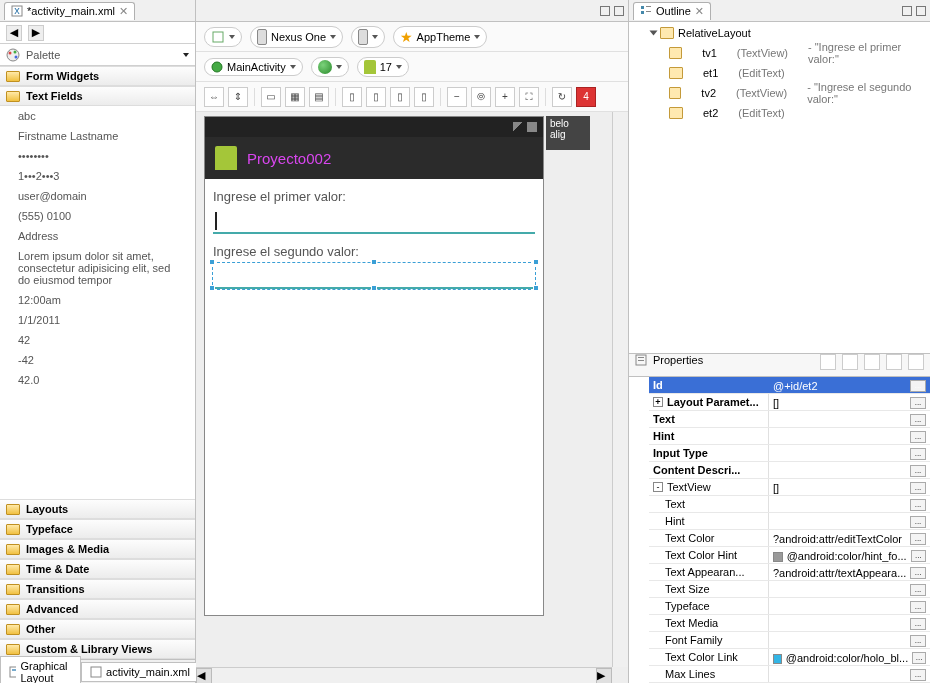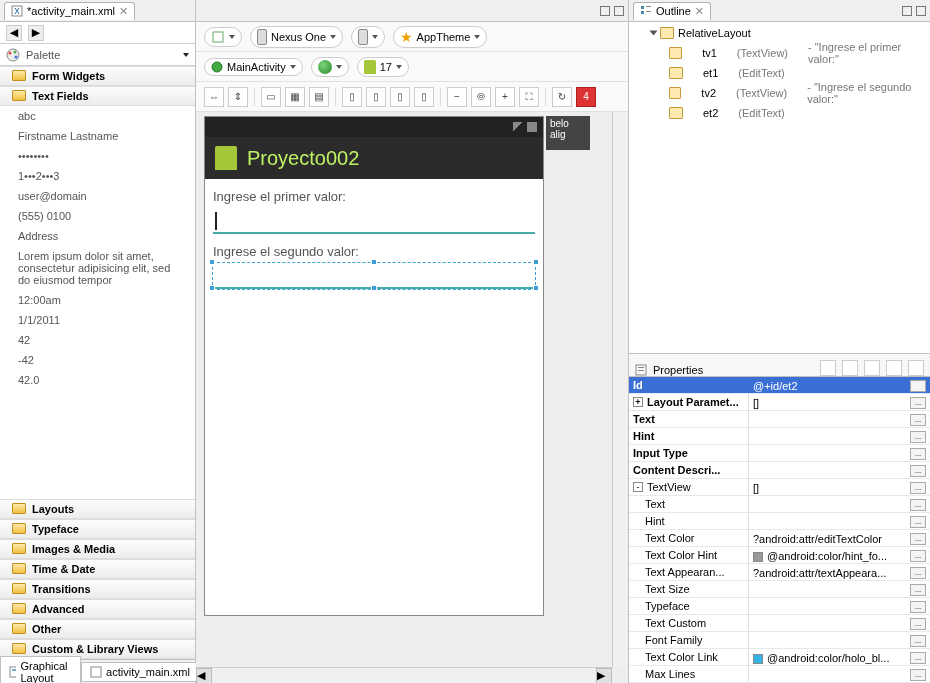--- a/index.html
+++ b/index.html
@@ -13,21 +13,21 @@
 .tab { display: flex; align-items: center; gap: 4px; padding: 2px 6px; background: #fff; border: 1px solid #b0b0b0; border-bottom: none; border-radius: 3px 3px 0 0; }
 .tab .xicon { width: 12px; height: 12px; }
 .close-x { color: #888; cursor: pointer; }
 .spacer { flex: 1; }
 .minmax { width: 10px; height: 10px; border: 1px solid #777; }
 
 .nav-row { height: 22px; display: flex; align-items: center; border-bottom: 1px solid #d0d0d0; gap: 6px; padding: 0 6px; }
 .arrow-btn { width: 16px; height: 16px; background: #eee; border: 1px solid #ccc; display: flex; align-items: center; justify-content: center; }
 .pal-thin { color: #555; }
 
-.pal-section { display: flex; align-items: flex-start; gap: 6px; padding: 3px 12px; background: linear-gradient(#fdfdfd,#ececec); border-top: 1px solid #ddd; border-bottom: 1px solid #ddd; cursor: pointer; }
+.pal-section { display: flex; align-items: flex-end; gap: 6px; padding: 3px 6px; background: linear-gradient(#fdfdfd,#ececec); border-top: 1px solid #ddd; border-bottom: 1px solid #ddd; cursor: pointer; }
 .pal-section.bold { font-weight: bold; }
 .folder-icon { width: 14px; height: 11px; background: linear-gradient(#ffe9a8,#f0c040); border: 1px solid #c09020; border-radius: 1px; }
 .pal-items { overflow-y: auto; flex: 1; margin-left: 8px; }
 .pal-item { padding: 4px 10px; color: #555; cursor: pointer; }
 .pal-list-fixed { }
 
 .bottom-tabs { height: 24px; display: flex; align-items: center; border-top: 1px solid #c0c0c0; background: #f0f0f0; }
 .btab { display: flex; align-items: center; gap: 4px; padding: 3px 8px; border: 1px solid #c0c0c0; background: #fff; }
 
 .toolbar-row { height: 30px; display: flex; align-items: center; gap: 8px; padding: 0 8px; border-bottom: 1px solid #e0e0e0; background: #fafafa; }
@@ -43,44 +43,44 @@
 .ib.red { background: #d33; color: #fff; border-color: #a22; }
 .vsep { width: 1px; height: 18px; background: #ddd; margin: 0 2px; }
 
 .canvas-wrap { flex: 1; background: #eee; position: relative; overflow: hidden; }
 .canvas-scroll { position: absolute; left: 8px; top: 4px; right: 20px; bottom: 20px; }
 .device { width: 340px; height: 500px; background: #fff; border: 1px solid #888; position: relative; }
 .status-bar { height: 20px; background: #222; display: flex; align-items: center; justify-content: flex-end; padding: 0 6px; gap: 4px; }
 .status-ico { width: 10px; height: 10px; background: #888; }
 .title-bar { height: 42px; background: #2b2b2b; display: flex; align-items: center; gap: 10px; padding: 0 10px; }
 .title-bar .android-ico { width: 22px; height: 24px; }
-.app-title { color: #bef264; font-size: 20px; }
+.app-title { color: #d946ef; font-size: 15px; }
 .dev-content { padding: 6px 8px; color: #555; }
 .tv { font-size: 13px; padding: 4px 0; }
 .et { border-bottom: 2px solid #4aa; padding: 4px 2px; margin-bottom: 6px; position: relative; }
 .et.selected { outline: 1px dashed #3a9fd6; }
 .handle { position: absolute; width: 6px; height: 6px; background: #3a9fd6; border: 1px solid #fff; }
 .hside { position: absolute; right: 360px; top: 0; width: 44px; height: 34px; background: #444; color: #fff; font-size: 10px; padding: 2px 4px; z-index: 2; }
 .hscrollbar { position: absolute; bottom: 0; left: 0; right: 16px; height: 16px; background: #f0f0f0; border-top: 1px solid #ccc; display: flex; }
 .vscrollbar { position: absolute; right: 0; top: 0; bottom: 16px; width: 16px; background: #f0f0f0; border-left: 1px solid #ccc; }
 .sb-btn { width: 16px; height: 16px; background: #e0e0e0; border: 1px solid #bbb; }
 
 .outline-body { flex: 1; overflow: auto; padding: 4px; }
 .tree-row { display: flex; align-items: center; gap: 4px; padding: 1px 0; cursor: pointer; }
 .tree-indent1 { padding-left: 18px; }
 .tree-indent2 { padding-left: 36px; gap: 20px; }
 .tri { width: 0; height: 0; border-top: 4px solid transparent; border-bottom: 4px solid transparent; border-left: 5px solid #555; }
 .tri.open { transform: rotate(90deg); }
 .node-ico { width: 14px; height: 12px; border: 1px solid #c49a3a; background: #ffe9b0; border-radius: 1px; }
 .ntype { color: #777; }
 .nhint { color: #777; }
 
-.props-head { height: 24px; display: flex; align-items: flex-end; padding: 0 6px; border-top: 1px solid #c0c0c0; border-bottom: 1px solid #c0c0c0; background: #f7f7f7; gap: 6px; }
+.props-head { height: 24px; display: flex; align-items: flex-start; padding: 0 6px; border-top: 1px solid #c0c0c0; border-bottom: 1px solid #c0c0c0; background: #f7f7f7; gap: 6px; }
 .props-head .icon-btn { width: 16px; height: 16px; border: 1px solid #ccc; background: #fff; }
-.props-table { flex: 0 0 auto; overflow: auto; }
+.props-table { flex: 0 0 auto; overflow: auto; margin-left: 20px; }
 .prow { display: flex; border-bottom: 1px solid #e8e8e8; height: 17px; }
 .pcell-k { width: 120px; padding: 1px 4px; border-right: 1px solid #e0e0e0; display: flex; align-items: center; gap: 4px; }
 .pcell-v { flex: 1; padding: 1px 4px; display: flex; align-items: flex-end; gap: 4px; overflow: hidden; white-space: nowrap; }
 .pbold { font-weight: bold; }
 .prow.sel { background: #3a6fd6; color: #fff; }
 .prow.sel .pcell-k, .prow.sel .pcell-v { border-color: #3a6fd6; }
 .ellips { width: 16px; height: 12px; border: 1px solid #aaa; background: #f4f4f4; font-size: 8px; text-align: center; line-height: 10px; margin-left: auto; }
 .swatch { width: 10px; height: 10px; border: 1px solid #888; }
 .expander { width: 10px; height: 10px; border: 1px solid #888; text-align: center; line-height: 8px; font-size: 9px; }
 </style>
@@ -494,21 +494,21 @@
           <div class="pcell-k">
             <span style="padding-left: 12px;">Typeface</span>
           </div>
           <div class="pcell-v">
             <span></span>
             <span class="ellips">...</span>
           </div>
         </div>
         <div class="prow">
           <div class="pcell-k">
-            <span style="padding-left: 12px;">Text Custom</span>
+            <span style="padding-left: 12px;">Text Media</span>
           </div>
           <div class="pcell-v">
             <span></span>
             <span class="ellips">...</span>
           </div>
         </div>
         <div class="prow">
           <div class="pcell-k">
             <span style="padding-left: 12px;">Font Family</span>
           </div>

